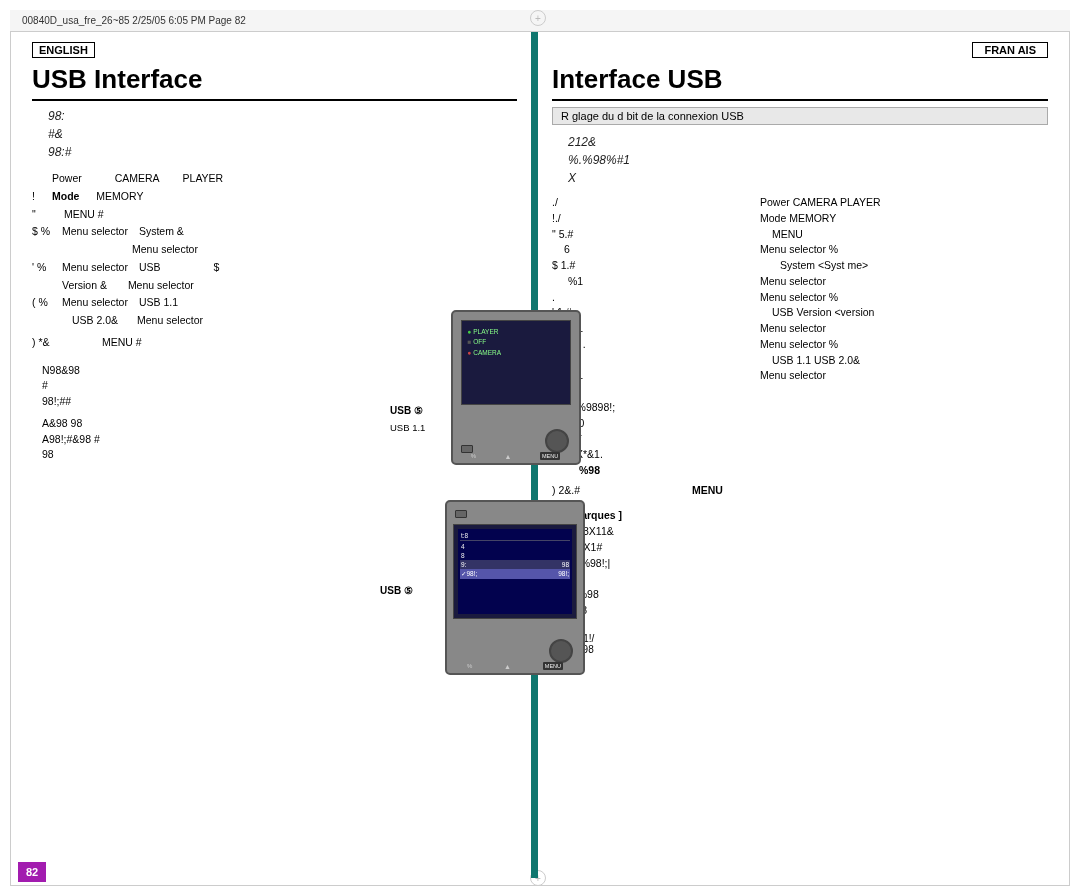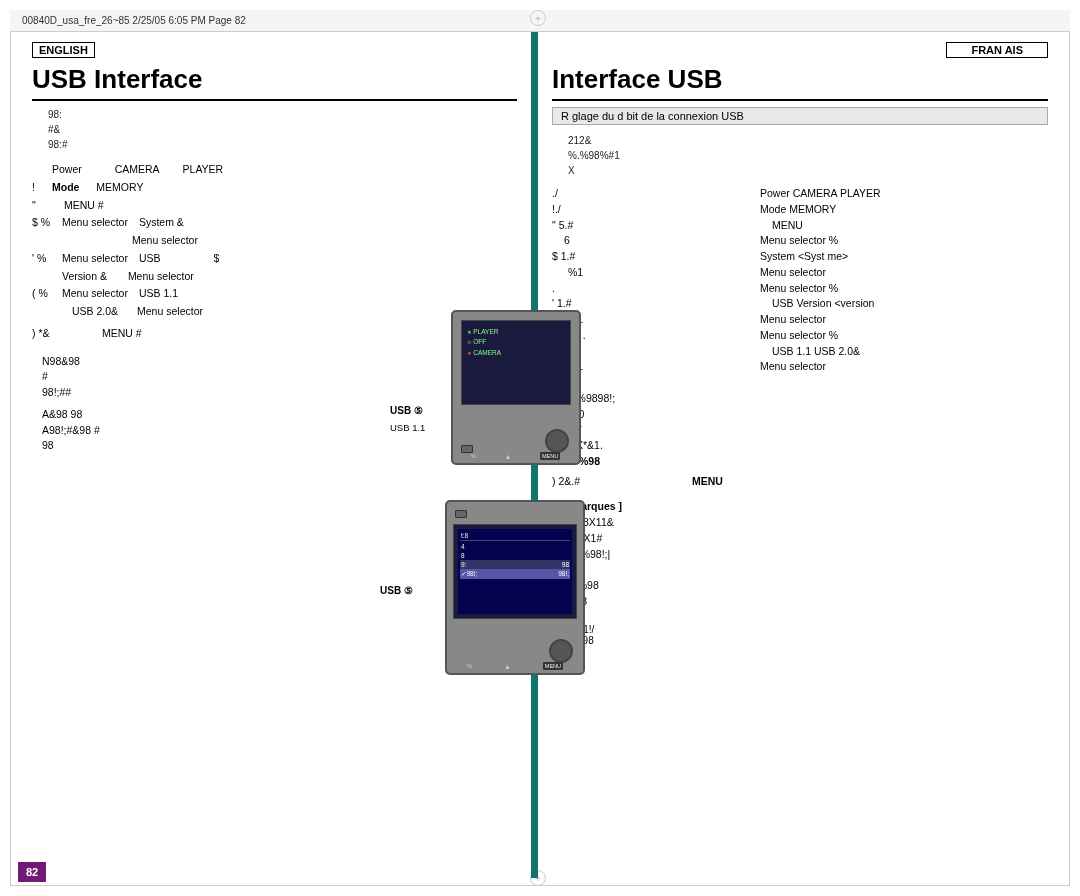--- a/index.html
+++ b/index.html
@@ -102,21 +102,21 @@
       font-size: 11px;
       font-weight: bold;
       margin-bottom: 4px;
     }
 
     .lang-badge-right {
       position: absolute;
       top: 10px;
       right: 14px;
       border: 1.5px solid #000;
-      padding: 1px 24px;
+      padding: 1px 11px;
       font-size: 11px;
       font-weight: bold;
     }
 
     
     .main-title {
       font-size: 26px;
       font-weight: bold;
       margin-top: 2px;
       margin-bottom: 6px;
@@ -130,24 +130,25 @@
       border: 1px solid #aaa;
       padding: 2px 8px;
       font-size: 11px;
       margin-bottom: 8px;
       display: inline-block;
       width: 100%;
     }
 
     
     .body-text {
-      font-size: 10px;
+      font-size: 12px;
       line-height: 1.5;
       margin-bottom: 6px;
       color: #222;
+      font-style: italic;
     }
 
     .body-text .indent {
       margin-left: 16px;
       display: block;
     }
 
     
     .step-row {
       display: flex;
@@ -176,21 +177,21 @@
       font-size: 10.5px;
     }
 
     
     .page-number {
       position: absolute;
       bottom: 14px;
       left: 18px;
       width: 28px;
       height: 20px;
-      background: #701a75;
+      background: #a21caf;
       color: #fff;
       display: flex;
       align-items: center;
       justify-content: center;
       font-size: 11px;
       font-weight: bold;
     }
 
     .right-main-title {
       font-size: 26px;
@@ -368,21 +369,21 @@
             <div style="margin-left:10px;">XXX*&amp;1.</div>
             <div style="margin-left:27px;font-weight:bold;">%98</div>
           </div>
 
           <div style="flex:1;">
             <div> </div>
             <div>Power   CAMERA   PLAYER</div>
             <div>Mode   MEMORY</div>
             <div style="margin-left:12px;">MENU</div>
             <div>Menu selector  %</div>
-            <div style="margin-left:0;">System &lt;Syst me&gt;</div>
+            <div style="margin-left:20px;">System &lt;Syst me&gt;</div>
             <div>Menu selector</div>
             <div>Menu selector  %</div>
             <div style="margin-left:12px;">USB Version &lt;version</div>
             <div>Menu selector</div>
             <div>Menu selector  %</div>
             <div style="margin-left:12px;">USB 1.1    USB 2.0&amp;</div>
             <div>Menu selector</div>
           </div>
         </div>
 

